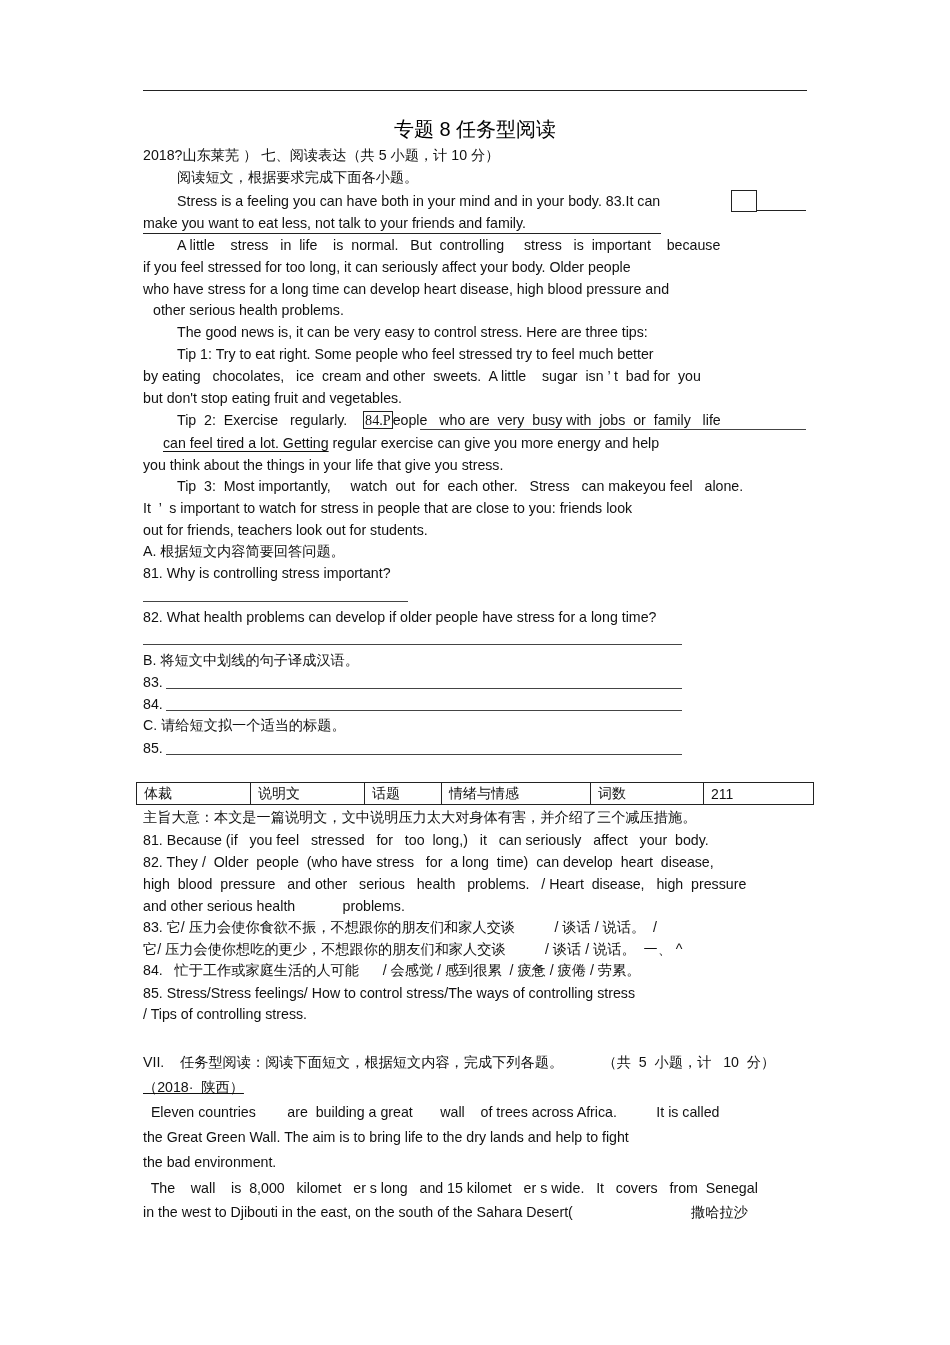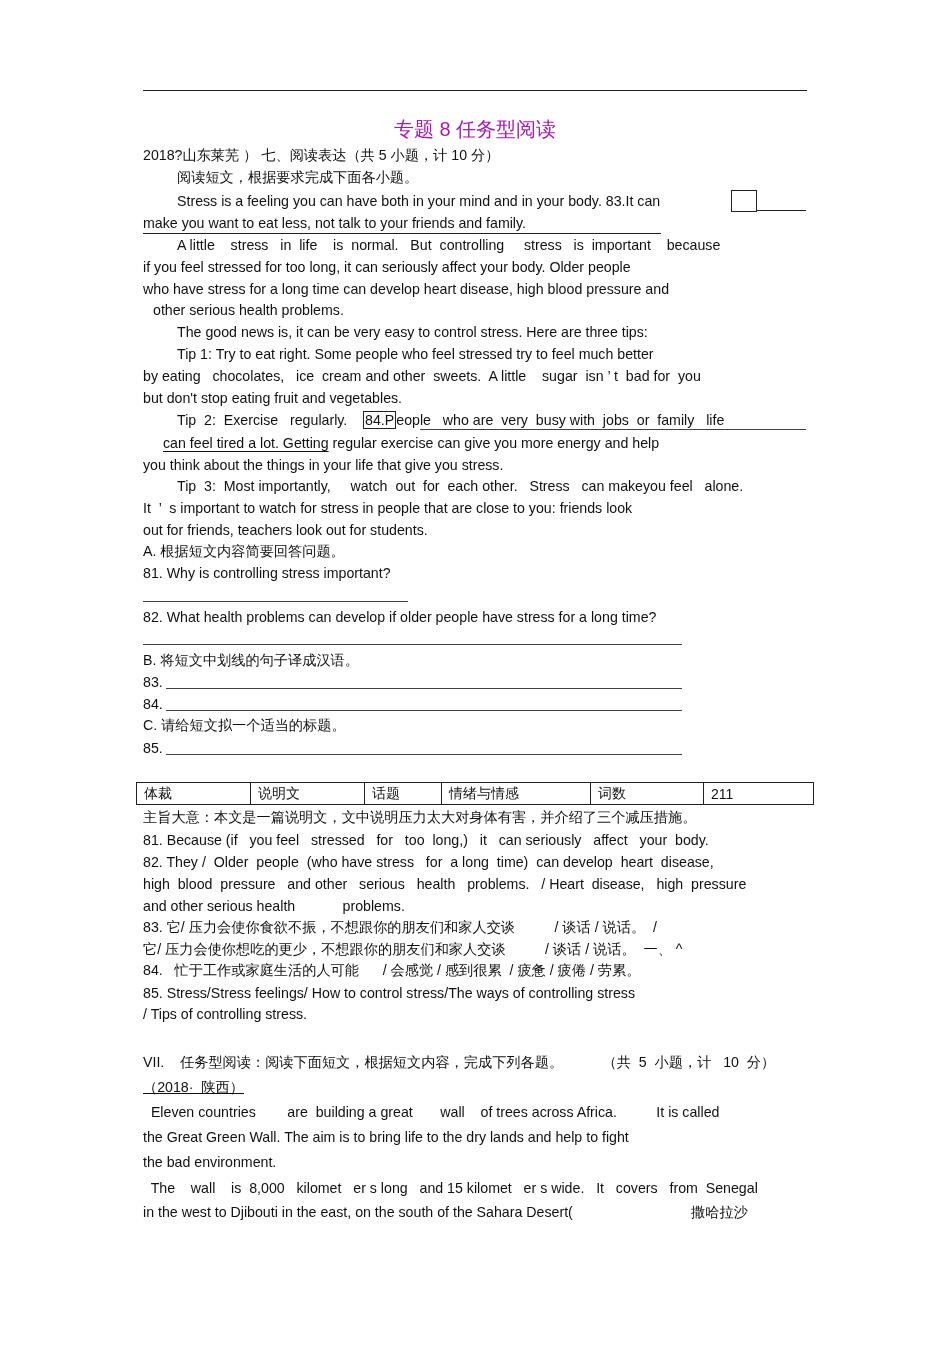--- a/index.html
+++ b/index.html
@@ -1,26 +1,26 @@
 <!DOCTYPE html>
 <html><head>
 <meta charset="utf-8">
 <style>
   html, body { margin: 0; padding: 0; background: #ffffff; }
   body { width: 950px; height: 1345px; position: relative; overflow: hidden;
          font-family: "Liberation Sans", "DejaVu Sans", sans-serif; color: #111; font-size: 14.2px; }
   .topline { position: absolute; left: 143px; top: 90px; width: 664px; height: 0; border-top: 1.3px solid #222; }
-  .title { position: absolute; left: 0; width: 950px; top: 116px; text-align: center; font-size: 20px; color: #a21caf; }
+  .title { position: absolute; left: 0; width: 950px; top: 116px; text-align: center; font-size: 20px; color: #000000; }
   .line { position: absolute; left: 143px; white-space: nowrap; line-height: 18px; }
   .ind { padding-left: 34px; box-sizing: border-box; }
   .u { text-decoration: underline; text-underline-offset: 3px; margin-left: 20px; }
   .box83 { position: absolute; left: 731px; top: 190px; width: 26px; height: 22px; border: 1.3px solid #222; box-sizing: border-box; }
   .box83-line { position: absolute; left: 757px; top: 210px; width: 49px; border-top: 1.3px solid #222; }
   .ul83 { position: absolute; left: 143px; top: 233px; width: 518px; border-top: 1.3px solid #222; }
-  .box84 { display: inline-block; border: 1.2px solid #222; padding: 0 1px; line-height: 16px; }
+  .box84 { display: inline-block; border: 1.2px solid #222; padding: 0 1px; line-height: 16px; font-family: Liberation Serif, serif; }
   .ul84 { position: absolute; left: 420px; top: 429px; width: 386px; border-top: 1.3px solid #444; }
   .blank { position: absolute; border-top: 1px solid #444; }
   table.info { position: absolute; left: 136px; top: 782px; width: 678px; border-collapse: collapse; font-size: 14px; }
   table.info td { border: 1.3px solid #222; height: 21px; padding: 0 7px; }
 </style>
 </head>
 <body>
 
 <div class="topline"></div>
 <div class="title">专题 8 任务型阅读</div>

